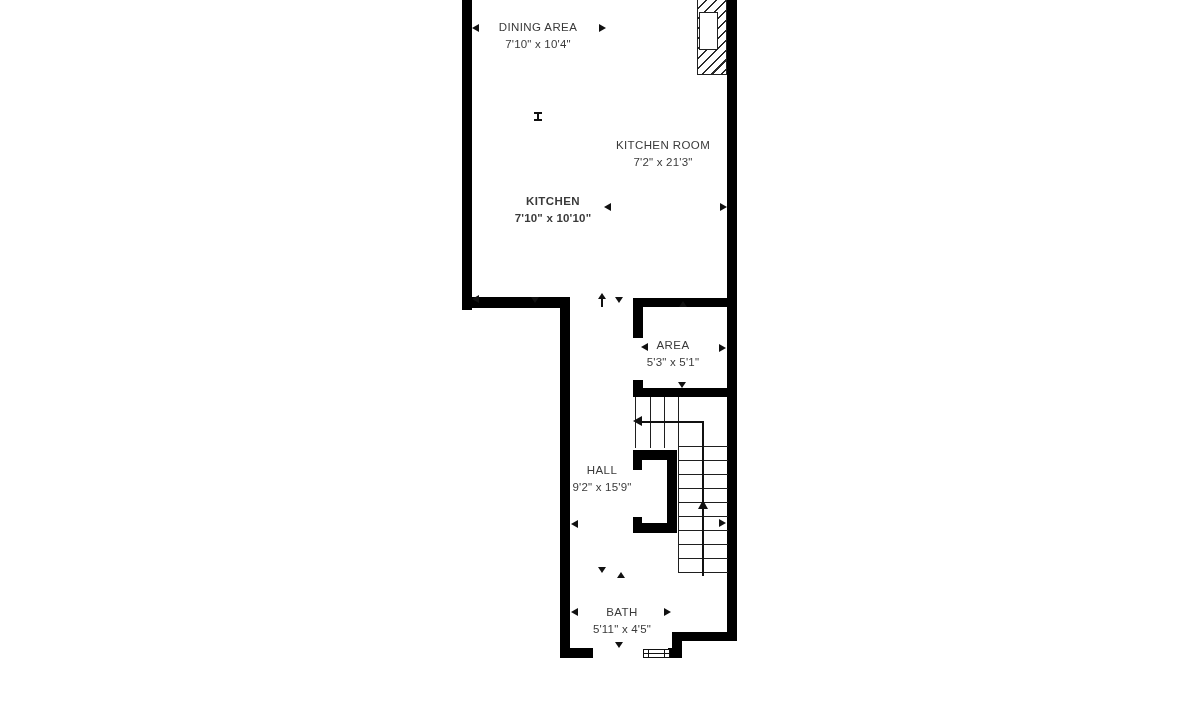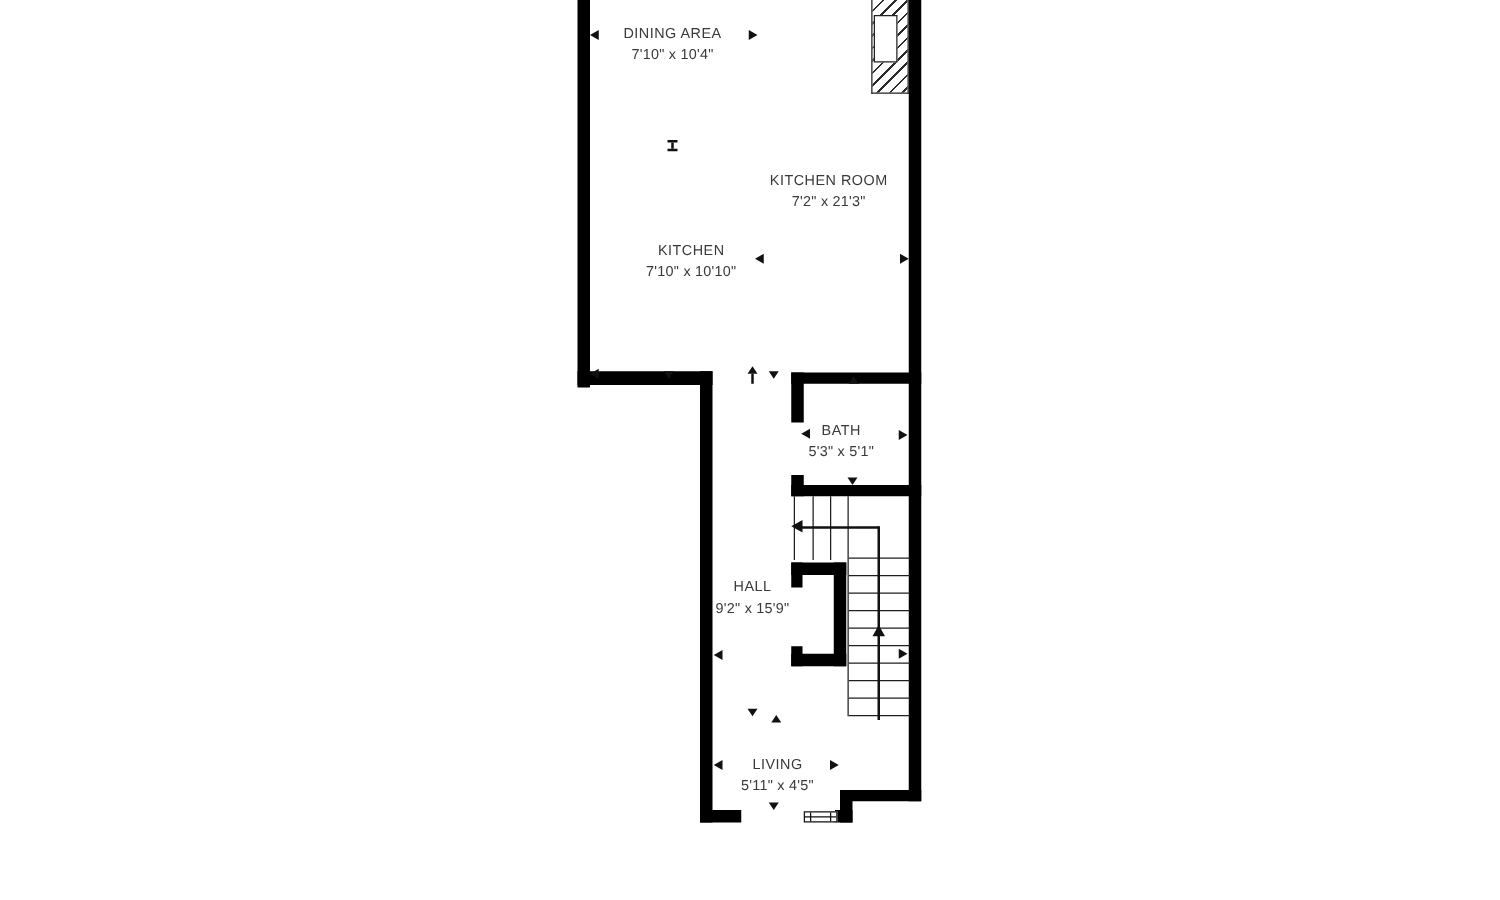--- a/index.html
+++ b/index.html
@@ -119,30 +119,30 @@
   <div class="tri tri-d" style="left:615px;top:642px;"></div>
 
   <div class="label" style="left:538px;top:19px;">
     <span class="rname">DINING AREA</span>
     <span class="rdims">7'10" x 10'4"</span>
   </div>
   <div class="label" style="left:663px;top:137px;">
     <span class="rname">KITCHEN ROOM</span>
     <span class="rdims">7'2" x 21'3"</span>
   </div>
-  <div class="label" style="left:553px;top:193px;">
+  <div class="label" style="left:553px;top:193px;font-weight:bold;">
     <span class="rname">KITCHEN</span>
     <span class="rdims">7'10" x 10'10"</span>
   </div>
   <div class="label" style="left:673px;top:337px;">
-    <span class="rname">BATH</span>
+    <span class="rname">AREA</span>
     <span class="rdims">5'3" x 5'1"</span>
   </div>
   <div class="label" style="left:602px;top:436px;margin-top:26px;">
     <span class="rname">HALL</span>
     <span class="rdims">9'2" x 15'9"</span>
   </div>
   <div class="label" style="left:622px;top:604px;">
-    <span class="rname">LIVING</span>
+    <span class="rname">BATH</span>
     <span class="rdims">5'11" x 4'5"</span>
   </div>
 
 </div>
 
 </body></html>

